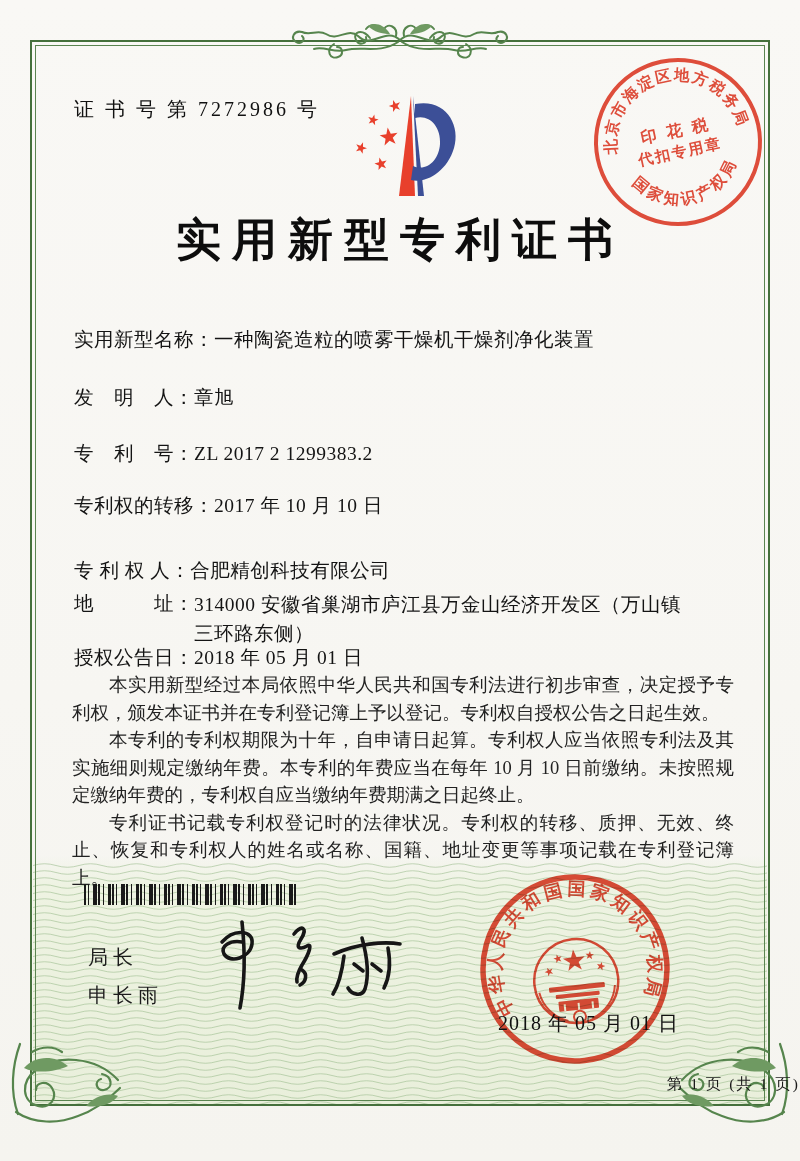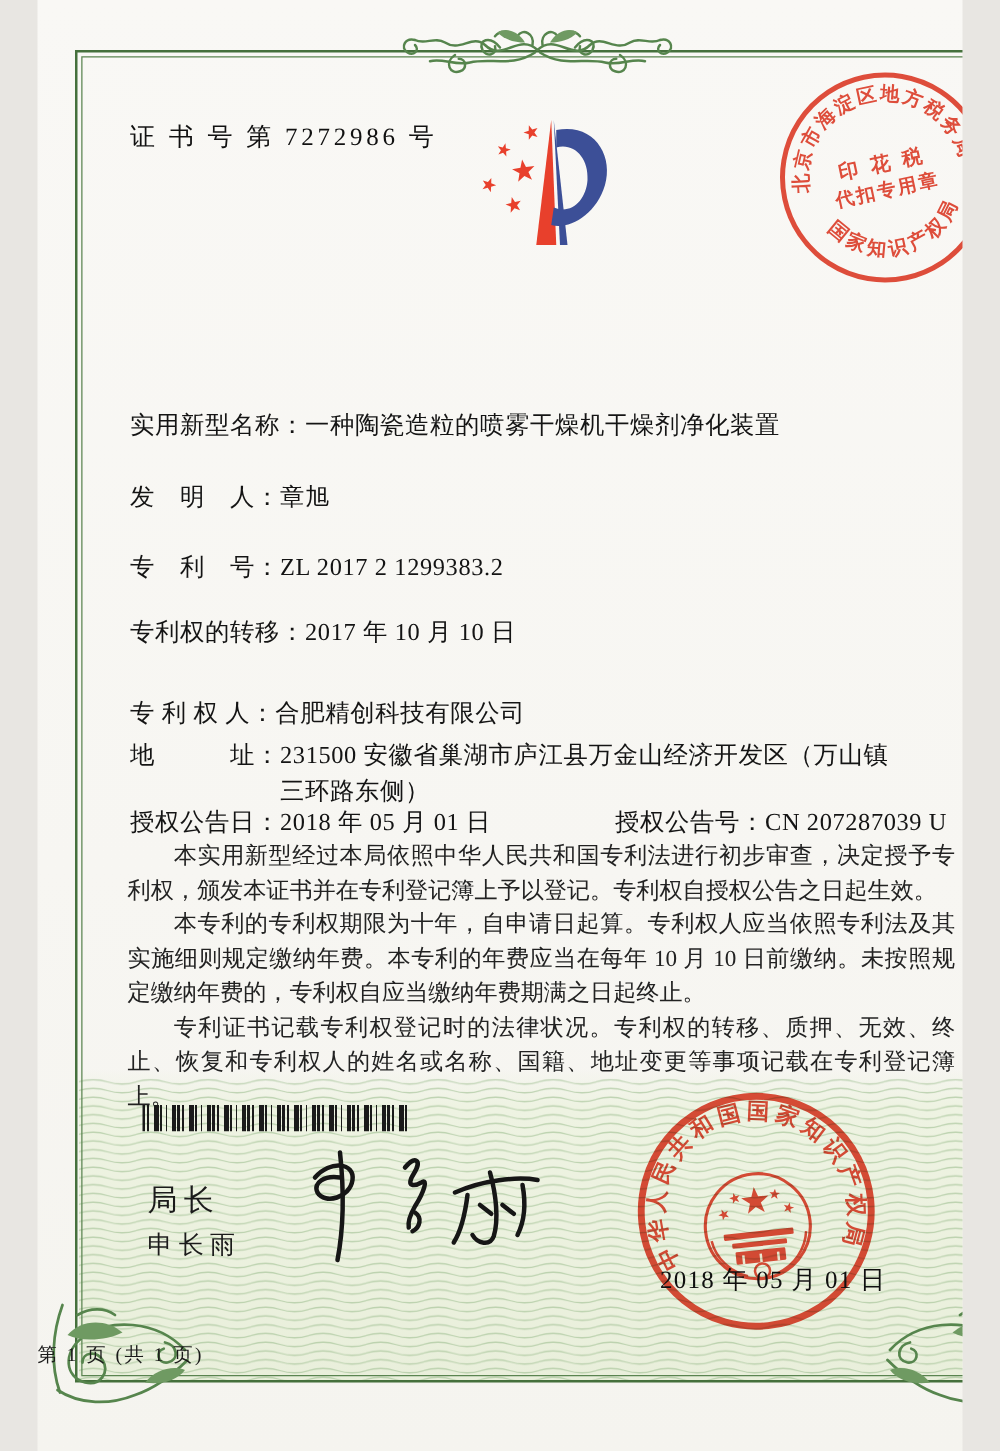--- a/index.html
+++ b/index.html
@@ -1,18 +1,18 @@
 <!DOCTYPE html>
 <html><head>
 <meta charset="utf-8">
 <style>
   * { margin:0; padding:0; box-sizing:border-box; }
   html,body { background:#e8e6e2; }
   .page {
-    position:relative; width:740px; height:1161px; margin:0 auto;
+    position:relative; width:800px; height:1161px; margin:0 auto;
     background:linear-gradient(180deg,#f9f8f5 0%, #f7f6f2 60%, #f5f4ef 100%);
     overflow:hidden;
     font-family:"Liberation Serif","DejaVu Serif",serif;
     color:#1b1b1b;
     padding-left:28px;
   }
   
   .band { position:absolute; left:33px; top:855px; width:734px; height:251px; z-index:1; }
   
   .frame {
@@ -62,34 +62,34 @@
   .barcode {
     position:absolute; left:84px; top:884px; width:214px; height:21px; z-index:4;
     background:repeating-linear-gradient(90deg,
       #1a1a1a 0 2px, transparent 2px 4px,
       #1a1a1a 4px 5px, transparent 5px 9px,
       #1a1a1a 9px 13px, transparent 13px 14px,
       #1a1a1a 14px 16px, transparent 16px 19px,
       #1a1a1a 19px 20px, transparent 20px 24px,
       #1a1a1a 24px 27px, transparent 27px 28px);
   }
-  .director-title { position:absolute; left:88px; top:944px; z-index:4; font-size:24px; letter-spacing:5px; }
+  .director-title { position:absolute; left:88px; top:944px; z-index:4; font-size:20px; letter-spacing:5px; }
   .director-name  { position:absolute; left:88px; top:982px; z-index:4; font-size:20px; letter-spacing:5px; }
   .signature { position:absolute; left:198px; top:912px; z-index:5; }
   .seal {
     position:absolute; left:474px; top:868px; width:202px; height:202px; z-index:5;
     transform:rotate(-6deg); opacity:0.93; mix-blend-mode:multiply;
   }
   .seal-date {
     position:absolute; left:498px; top:1010px; z-index:6;
     font-size:20px; letter-spacing:1px; color:#101010; white-space:nowrap;
   }
   .footer {
     position:absolute; left:0; top:1074px; width:100%; z-index:4;
-    text-align:left; font-size:15.5px; letter-spacing:2px; color:#1a1a1a;
+    text-align:right; font-size:15.5px; letter-spacing:2px; color:#1a1a1a;
   }
 </style>
 </head>
 <body>
 
 <div class="page">
 
   <svg class="band" width="734" height="251" viewBox="0 0 734 251">
     <defs>
       <pattern id="wv" width="46" height="7" patternUnits="userSpaceOnUse">
@@ -176,36 +176,36 @@
     <text font-family="'Liberation Serif',serif" font-size="15.5" font-weight="bold" fill="#e2402c" text-anchor="middle" letter-spacing="2">
       <textPath href="#taxTop" startOffset="50%">北京市海淀区地方税务局</textPath>
     </text>
     <text x="88" y="82" font-family="'Liberation Serif',serif" font-size="16" font-weight="bold" fill="#e2402c" text-anchor="middle" letter-spacing="3">印 花 税</text>
     <text x="88" y="103" font-family="'Liberation Serif',serif" font-size="15" font-weight="bold" fill="#e2402c" text-anchor="middle" letter-spacing="2">代扣专用章</text>
     <text font-family="'Liberation Serif',serif" font-size="15.5" font-weight="bold" fill="#e2402c" text-anchor="middle" letter-spacing="3">
       <textPath href="#taxBot" startOffset="50%">国家知识产权局</textPath>
     </text>
   </svg>
 
+  <div class="title">实用新型专利证书</div>
 
   <div class="row r-inv"><span>发　明　人：</span><span>章旭</span></div>
 
   <div class="row r-name"><span>实用新型名称：</span><span>一种陶瓷造粒的喷雾干燥机干燥剂净化装置</span></div>
 
   <div class="row r-patno"><span>专　利　号：</span><span>ZL 2017 2 1299383.2</span></div>
 
   <div class="row r-filing"><span>专利权的转移：</span><span>2017 年 10 月 10 日</span></div>
 
   <div class="row r-patentee"><span>专 利 权 人：</span><span>合肥精创科技有限公司</span></div>
 
-  <div class="row r-addr"><span style="vertical-align:top;">地　　　址：</span><span class="addr-val"><span>231500 安徽省巢湖市庐江县万金山经济开发区（万山镇</span><br><span>三环路东侧）</span></span></div>
+  <div class="row r-addr"><span style="vertical-align:top;">地　　　址：</span><span class="addr-val"><span>314000 安徽省巢湖市庐江县万金山经济开发区（万山镇</span><br><span>三环路东侧）</span></span></div>
 
   <div class="row r-grantdate"><span>授权公告日：</span><span>2018 年 05 月 01 日</span></div>
 
-  <div class="row r-grantno"><span>授权公告号：</span><span>CN 207287039 U</span></div>
 
   <div class="paragraphs">
     <p>本实用新型经过本局依照中华人民共和国专利法进行初步审查，决定授予专利权，颁发本证书并在专利登记簿上予以登记。专利权自授权公告之日起生效。</p>
     <p>本专利的专利权期限为十年，自申请日起算。专利权人应当依照专利法及其实施细则规定缴纳年费。本专利的年费应当在每年 10 月 10 日前缴纳。未按照规定缴纳年费的，专利权自应当缴纳年费期满之日起终止。</p>
     <p>专利证书记载专利权登记时的法律状况。专利权的转移、质押、无效、终止、恢复和专利权人的姓名或名称、国籍、地址变更等事项记载在专利登记簿上。</p>
   </div>
 
   <div class="barcode"></div>
 
   <div class="director-title">局长</div>

